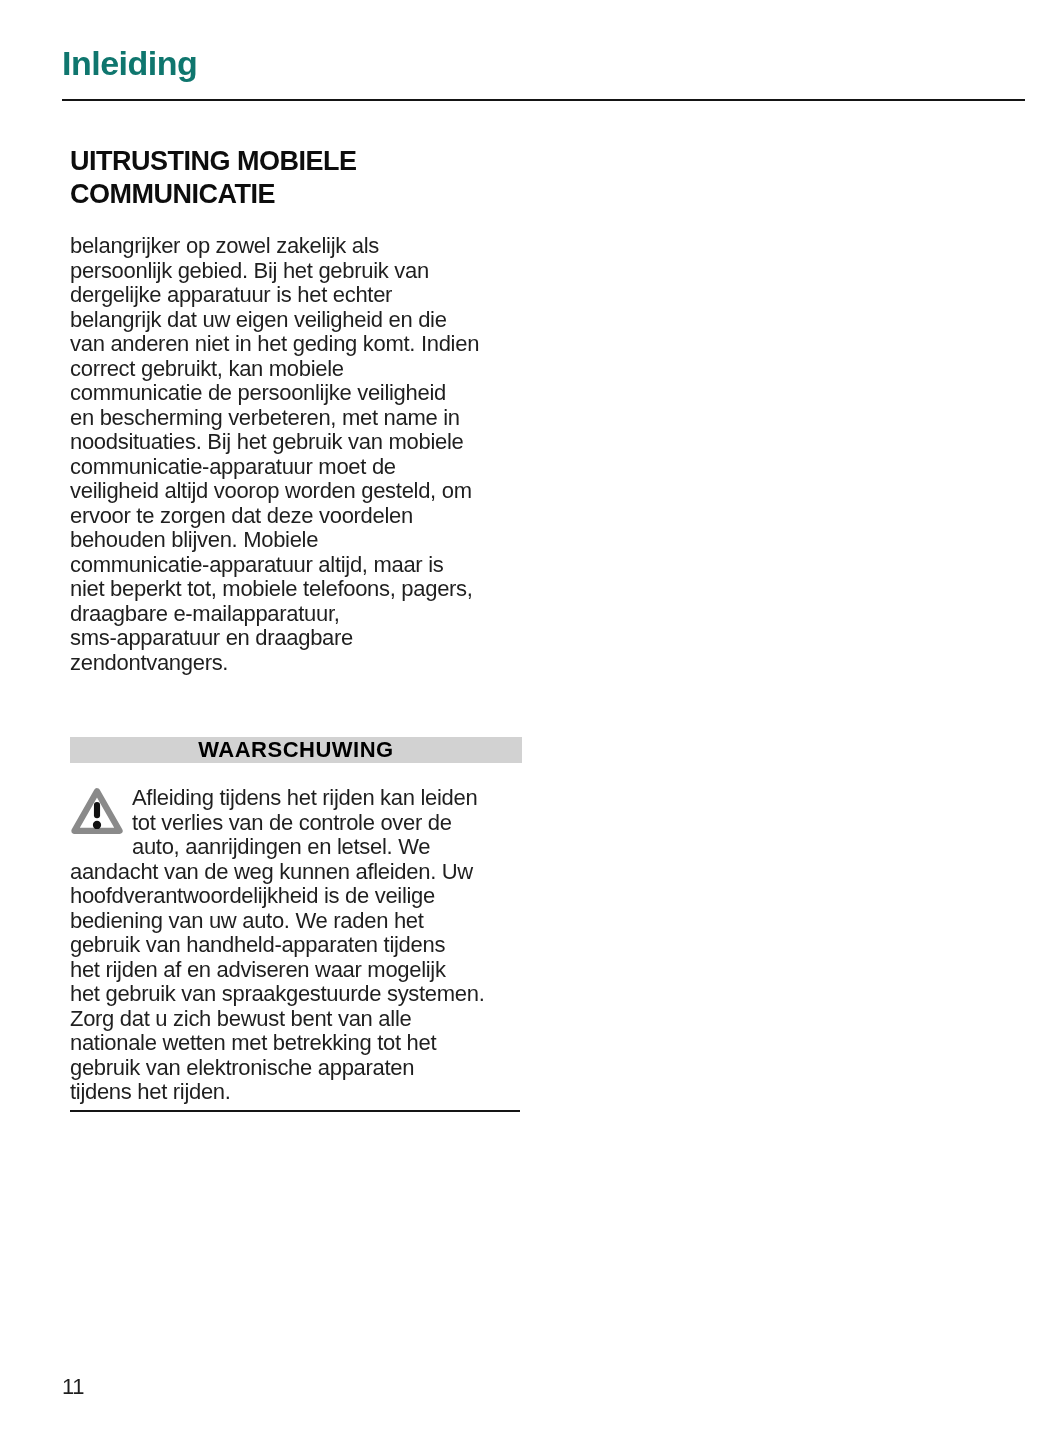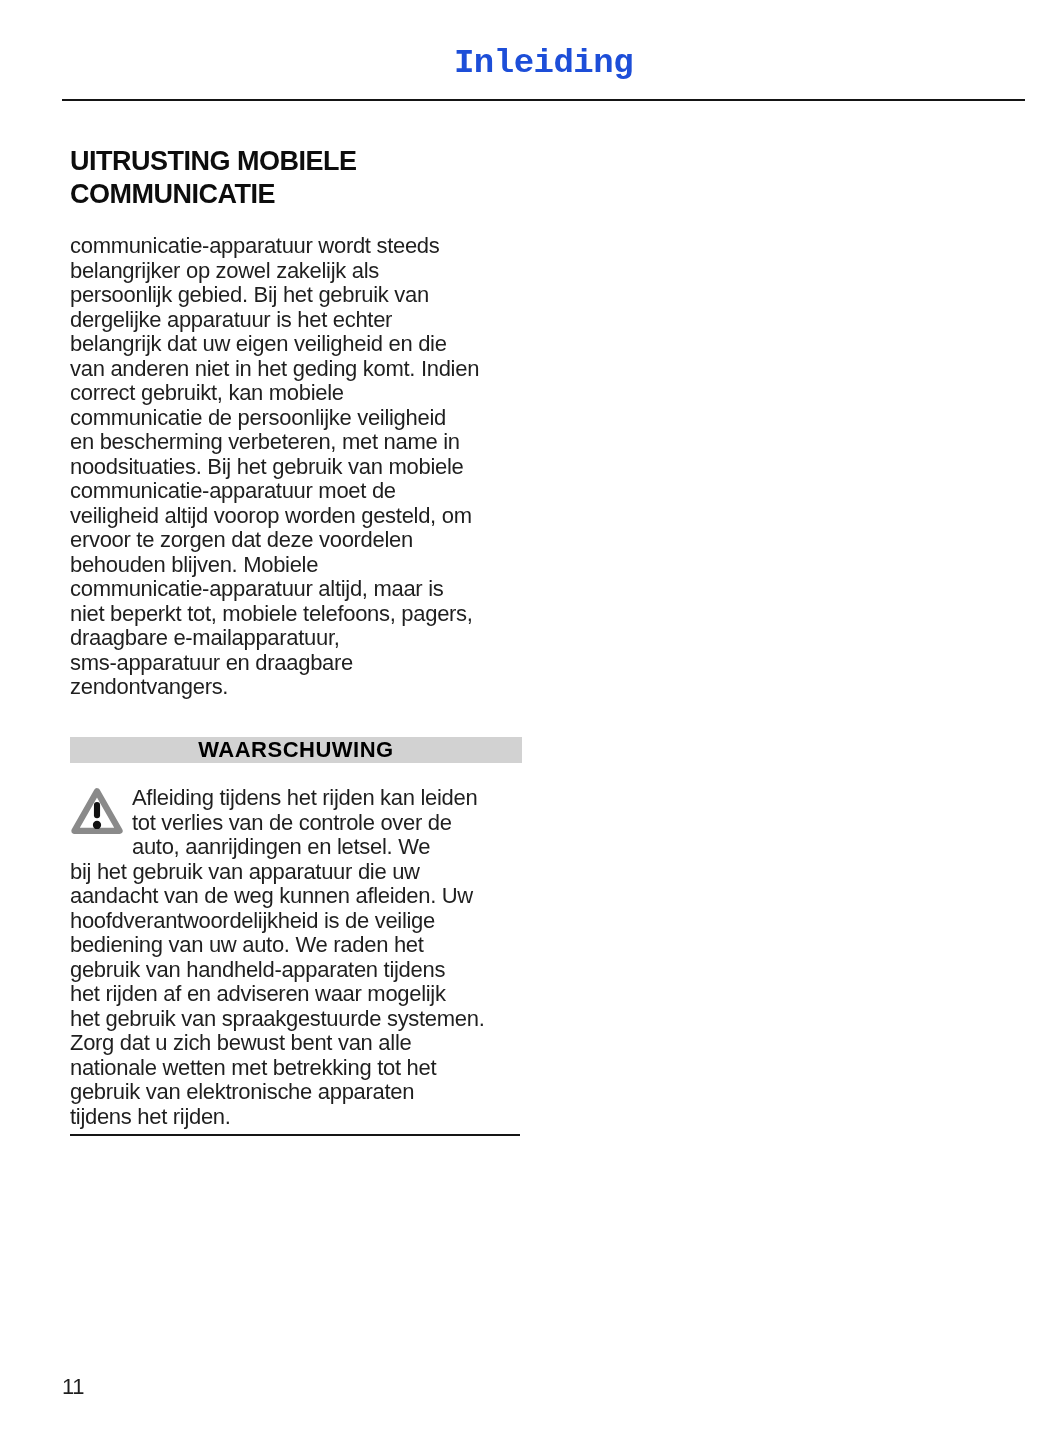--- a/index.html
+++ b/index.html
@@ -17,24 +17,23 @@
     position:relative;
     width:1056px;height:1449px;
     background:var(--page-bg);
     font-family:"Liberation Sans",sans-serif;
     color:var(--text);
     overflow:hidden;
     margin:0 auto;
   }
   .doc-title{
     position:absolute;top:44px;left:62px;width:963px;
-    text-align:center;
+    text-align:left;
     font-size:34px;font-weight:700;letter-spacing:-0.5px;
-    color:#1d4ed8;
-    font-family:Liberation Mono, monospace;
+    color:#0f766e;
   }
   .header-rule{
     position:absolute;top:99px;left:62px;width:963px;height:2px;
     background:var(--rule);
   }
   .section-heading{
     position:absolute;top:145px;left:70px;width:460px;
     font-size:27px;font-weight:700;line-height:33px;letter-spacing:-0.5px;
     color:var(--heading);
   }
@@ -80,21 +79,20 @@
 
 <div class="page">
 
   <div class="doc-title">Inleiding</div>
 
   <div class="header-rule"></div>
 
   <div class="section-heading">UITRUSTING MOBIELE COMMUNICATIE</div>
 
   <div class="body-para">
-      <div class="line">communicatie-apparatuur wordt steeds</div>
       <div class="line">belangrijker op zowel zakelijk als</div>
       <div class="line">persoonlijk gebied. Bij het gebruik van</div>
       <div class="line">dergelijke apparatuur is het echter</div>
       <div class="line">belangrijk dat uw eigen veiligheid en die</div>
       <div class="line">van anderen niet in het geding komt. Indien</div>
       <div class="line">correct gebruikt, kan mobiele</div>
       <div class="line">communicatie de persoonlijke veiligheid</div>
       <div class="line">en bescherming verbeteren, met name in</div>
       <div class="line">noodsituaties. Bij het gebruik van mobiele</div>
       <div class="line">communicatie-apparatuur moet de</div>
@@ -113,21 +111,20 @@
     <div class="warning-body">
       <svg class="warning-icon" viewBox="0 0 60 54" aria-hidden="true">
         <path d="M30 5 L55 49 H5 Z" fill="#ffffff" stroke="var(--icon-outline)" stroke-width="7" stroke-linejoin="round"></path>
         <rect x="26.6" y="17" width="6.8" height="18" rx="3.4" fill="var(--icon-mark)"></rect>
         <circle cx="30" cy="42.5" r="4.6" fill="var(--icon-mark)"></circle>
       </svg>
       <div>
           <div class="line">Afleiding tijdens het rijden kan leiden</div>
           <div class="line">tot verlies van de controle over de</div>
           <div class="line">auto, aanrijdingen en letsel. We</div>
-          <div class="line">bij het gebruik van apparatuur die uw</div>
           <div class="line">aandacht van de weg kunnen afleiden. Uw</div>
           <div class="line">hoofdverantwoordelijkheid is de veilige</div>
           <div class="line">bediening van uw auto. We raden het</div>
           <div class="line">gebruik van handheld-apparaten tijdens</div>
           <div class="line">het rijden af en adviseren waar mogelijk</div>
           <div class="line">het gebruik van spraakgestuurde systemen.</div>
           <div class="line">Zorg dat u zich bewust bent van alle</div>
           <div class="line">nationale wetten met betrekking tot het</div>
           <div class="line">gebruik van elektronische apparaten</div>
           <div class="line">tijdens het rijden.</div>

